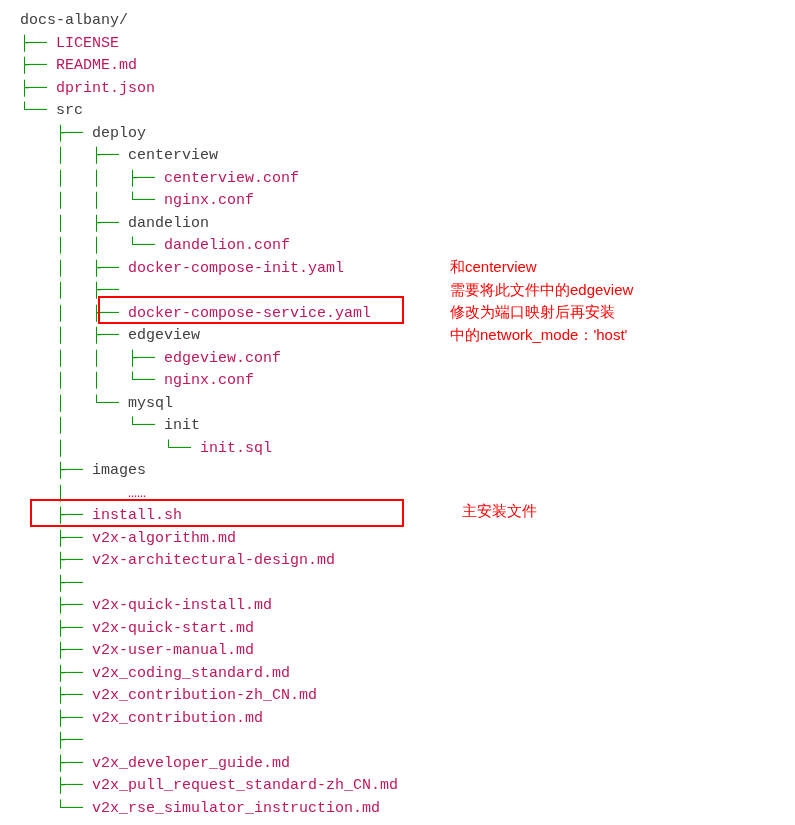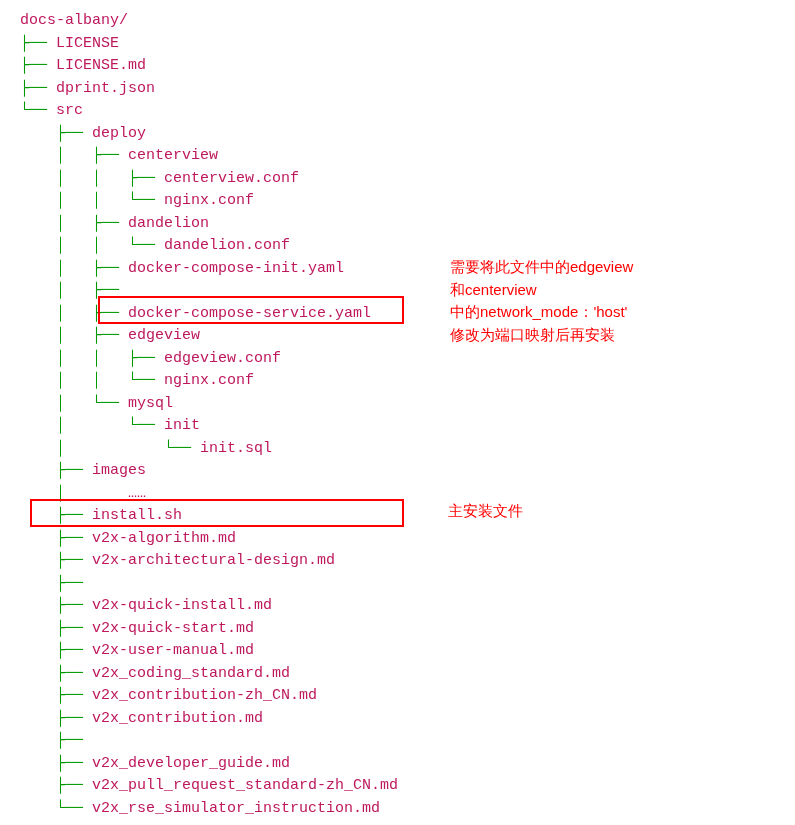--- a/index.html
+++ b/index.html
@@ -13,21 +13,21 @@
       box-sizing: border-box;
       position: relative;
     }
     .tree-line {
       white-space: pre;
       height: 22.5px;
       display: flex;
       align-items: center;
     }
     .connector { color: #009900; }
-    .folder { color: #be185d; }
+    .folder { color: #404040; }
     .file { color: #be185d; }
     .annotation {
       position: absolute;
       color: #ff0000;
       font-family: "Microsoft YaHei", sans-serif;
       font-size: 15px;
       line-height: 1.5;
     }
     .red-box {
       position: absolute;
@@ -35,21 +35,21 @@
       pointer-events: none;
     }
   </style>
 </head>
 <body>
 
 <div id="tree-container">
 
 <div class="tree-line"><span class="folder">docs-albany/</span></div>
 <div class="tree-line"><span class="connector">├── </span><span class="file">LICENSE</span></div>
-<div class="tree-line"><span class="connector">├── </span><span class="file">LICENSE.md</span></div>
+<div class="tree-line"><span class="connector">├── </span><span class="file">README.md</span></div>
 <div class="tree-line"><span class="connector">├── </span><span class="file">dprint.json</span></div>
 <div class="tree-line"><span class="connector">└── </span><span class="folder">src</span></div>
 <div class="tree-line"><span class="connector">    ├── </span><span class="folder">deploy</span></div>
 <div class="tree-line"><span class="connector">    │   ├── </span><span class="folder">centerview</span></div>
 <div class="tree-line"><span class="connector">    │   │   ├── </span><span class="file">centerview.conf</span></div>
 <div class="tree-line"><span class="connector">    │   │   └── </span><span class="file">nginx.conf</span></div>
 <div class="tree-line"><span class="connector">    │   ├── </span><span class="folder">dandelion</span></div>
 <div class="tree-line"><span class="connector">    │   │   └── </span><span class="file">dandelion.conf</span></div>
 <div class="tree-line"><span class="connector">    │   ├── </span><span class="file">docker-compose-init.yaml</span></div>
 <div class="tree-line"><span class="connector">    │   ├── </span></div>
@@ -76,21 +76,21 @@
 <div class="tree-line"><span class="connector">    ├── </span><span class="file">v2x_developer_guide.md</span></div>
 <div class="tree-line"><span class="connector">    ├── </span><span class="file">v2x_pull_request_standard-zh_CN.md</span></div>
 <div class="tree-line"><span class="connector">    └── </span><span class="file">v2x_rse_simulator_instruction.md</span></div>
 
 </div>
 
 <div class="red-box" style="top:296px;left:98px;width:302px;height:24px;"></div>
 <div class="red-box" style="top:499px;left:30px;width:370px;height:24px;"></div>
 
 <div class="annotation" style="top:256px;left:450px;">
+  <div>和centerview</div>
   <div>需要将此文件中的edgeview</div>
-  <div>和centerview</div>
+  <div>修改为端口映射后再安装</div>
   <div>中的network_mode：'host'</div>
-  <div>修改为端口映射后再安装</div>
 </div>
 
-<div class="annotation" style="top:500px;left:448px;">
+<div class="annotation" style="top:500px;left:462px;">
   <span>主安装文件</span>
 </div>
 
 </body></html>

